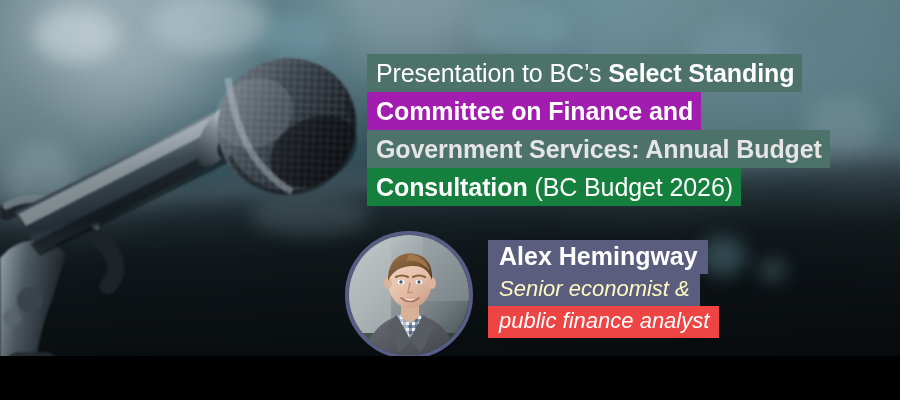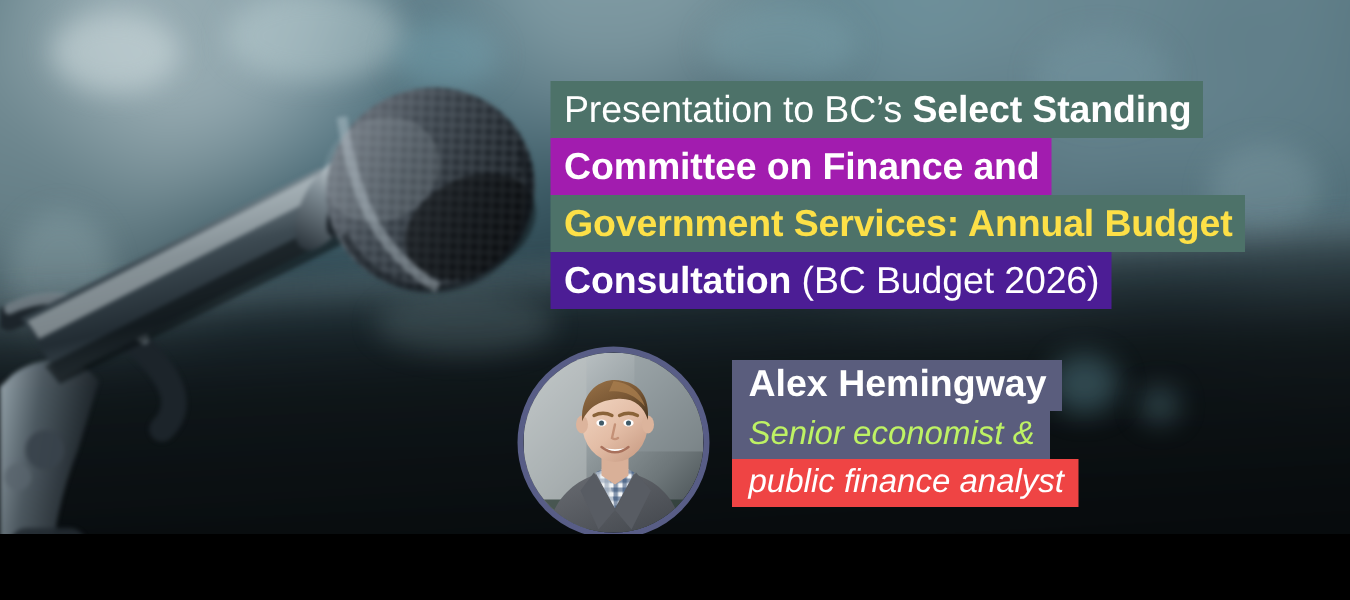--- a/index.html
+++ b/index.html
@@ -223,24 +223,24 @@
   </div>
 
   <div class="title-block">
     <div class="title-line" style="background-color: rgb(77, 114, 105); color: rgb(255, 255, 255);">
       <span class="n">Presentation to BC’s </span>
         <span class="b">Select Standing</span>
     </div>
     <div class="title-line" style="background-color: #a21caf; color: rgb(255, 255, 255);">
       <span class="b">Committee on Finance and</span>
     </div>
-    <div class="title-line" style="background-color: rgb(77, 114, 105); color: #fde047;">
+    <div class="title-line" style="background-color: rgb(77, 114, 105); color: #e5e5e5;">
       <span class="b">Government Services: Annual Budget</span>
     </div>
-    <div class="title-line" style="background-color: #4c1d95; color: rgb(255, 255, 255);">
+    <div class="title-line" style="background-color: #15803d; color: rgb(255, 255, 255);">
       <span class="b">Consultation</span>
         <span class="n"> (BC Budget 2026)</span>
     </div>
   </div>
 
   <div class="avatar" style="border-color: rgb(88, 93, 134);">
     <svg viewBox="0 0 120 120" preserveAspectRatio="xMidYMid slice">
       <defs>
         <linearGradient id="avbg" x1="0" y1="0" x2="1" y2="1">
           <stop offset="0%" stop-color="#cfd4d6"></stop>
@@ -302,17 +302,17 @@
 
       <path d="M61 48 L 59 57 q 2 1.5 4 0" stroke="#c49177" stroke-width="1.6" fill="none" stroke-linecap="round"></path>
 
       <path d="M52 63 q 9 6 18 0 q -9 3 -18 0 Z" fill="#ffffff"></path>
       <path d="M52 63 q 9 7 18 0" stroke="#a9715c" stroke-width="1.6" fill="none" stroke-linecap="round"></path>
     </svg>
   </div>
 
   <div class="speaker-block">
     <div class="speaker-line speaker-name" style="background-color: rgb(90, 93, 125); color: rgb(255, 255, 255);">Alex Hemingway</div>
-    <div class="speaker-line speaker-role" style="background-color: rgb(90, 93, 125); color: #bef264; font-style: italic;">Senior economist &amp;</div>
+    <div class="speaker-line speaker-role" style="background-color: rgb(90, 93, 125); color: #fef9c3; font-style: italic;">Senior economist &amp;</div>
     <div class="speaker-line speaker-role" style="background-color: #ef4444; color: rgb(255, 255, 255);">public finance analyst</div>
   </div>
 
 </div>
 
 </body></html>

